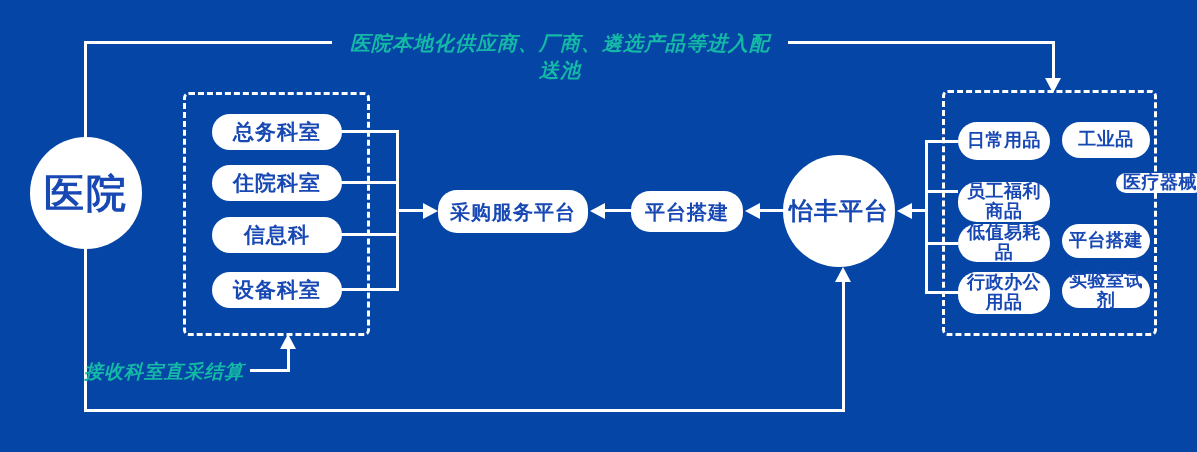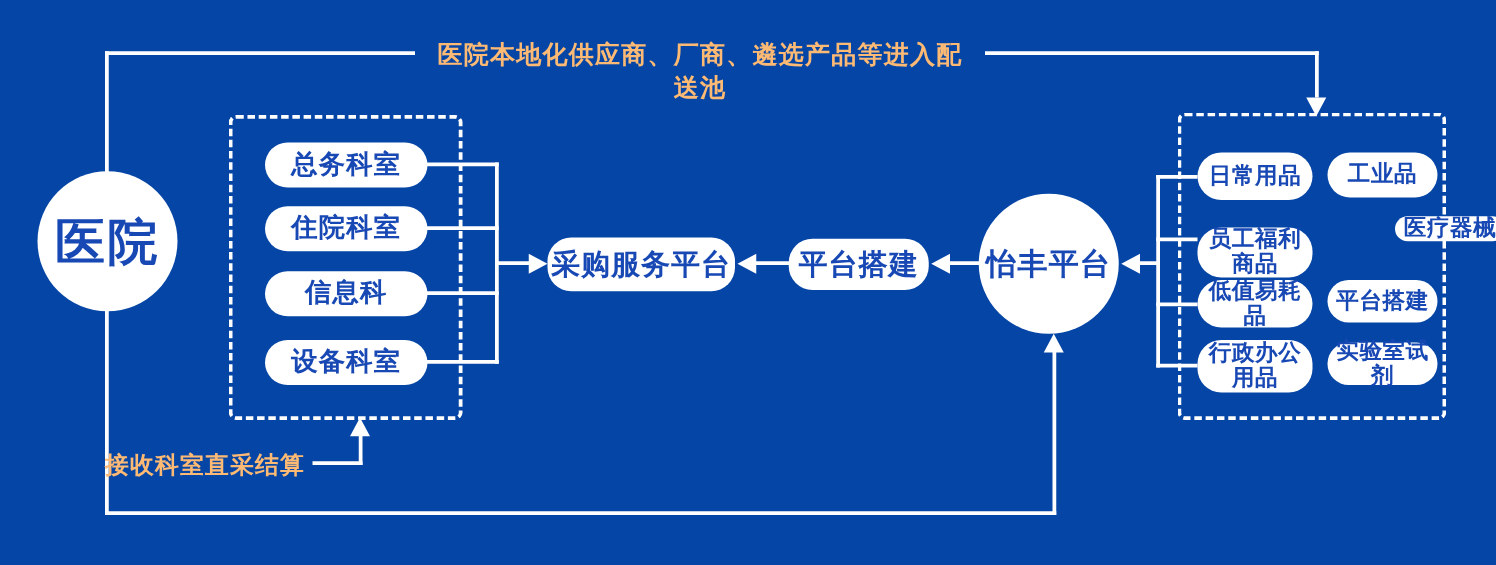--- a/index.html
+++ b/index.html
@@ -33,26 +33,26 @@
     background:transparent;z-index:1;
   }
   
   .pill{
     position:absolute;background:#ffffff;border-radius:19px;
     display:flex;align-items:center;justify-content:center;
     color:#1748b4;text-align:center;z-index:3;
     white-space:pre-line;line-height:1.1;
   }
   .pill-left{width:130px;left:212px;height:36px;font-size:21px;letter-spacing:1px;justify-content:center;}
-  .pill-mid{font-size:23px;letter-spacing:1px;}
+  .pill-mid{font-size:20px;letter-spacing:1px;}
   .pill-r{font-size:18px;letter-spacing:0.5px;}
   
   .flow-label{
-    position:absolute;color:#fdba74;font-size:20px;letter-spacing:1px;
-    background:#0545a5;text-align:center;z-index:2;padding:0 8px;
+    position:absolute;color:#14b8a6;font-size:20px;letter-spacing:1px;
+    background:#0545a5;text-align:center;z-index:2;padding:0 8px;font-style:italic;
   }
 </style>
 </head>
 <body>
 
 <div class="stage">
 
   <div class="vline" style="left:84px;top:41px;width:3px;height:97px;"></div>
   <div class="hline" style="left:84px;top:41px;width:971px;height:3px;"></div>
   <div class="vline" style="left:1052px;top:41px;width:3px;height:37px;"></div>

